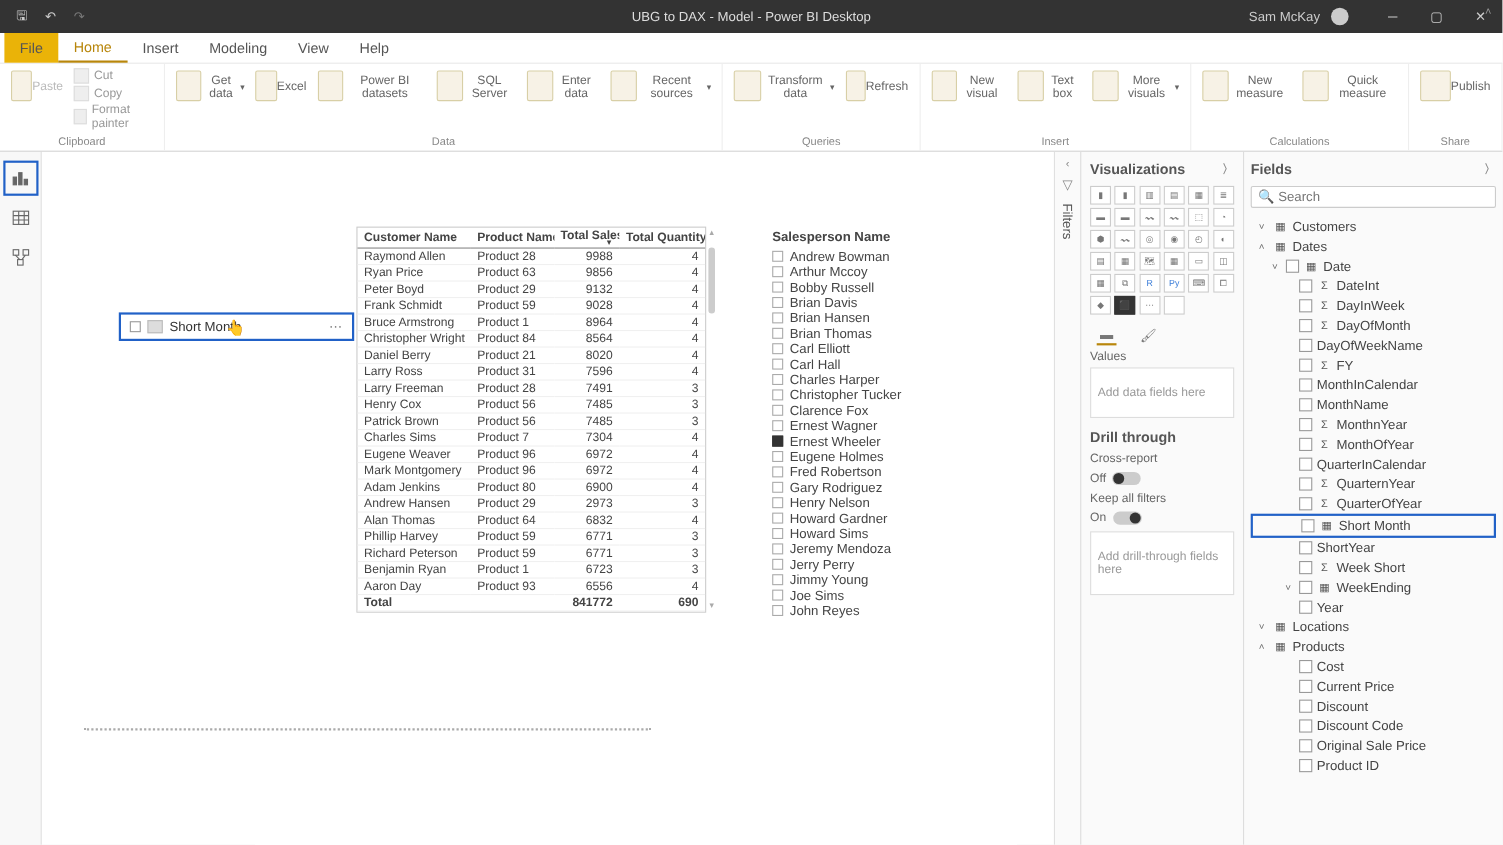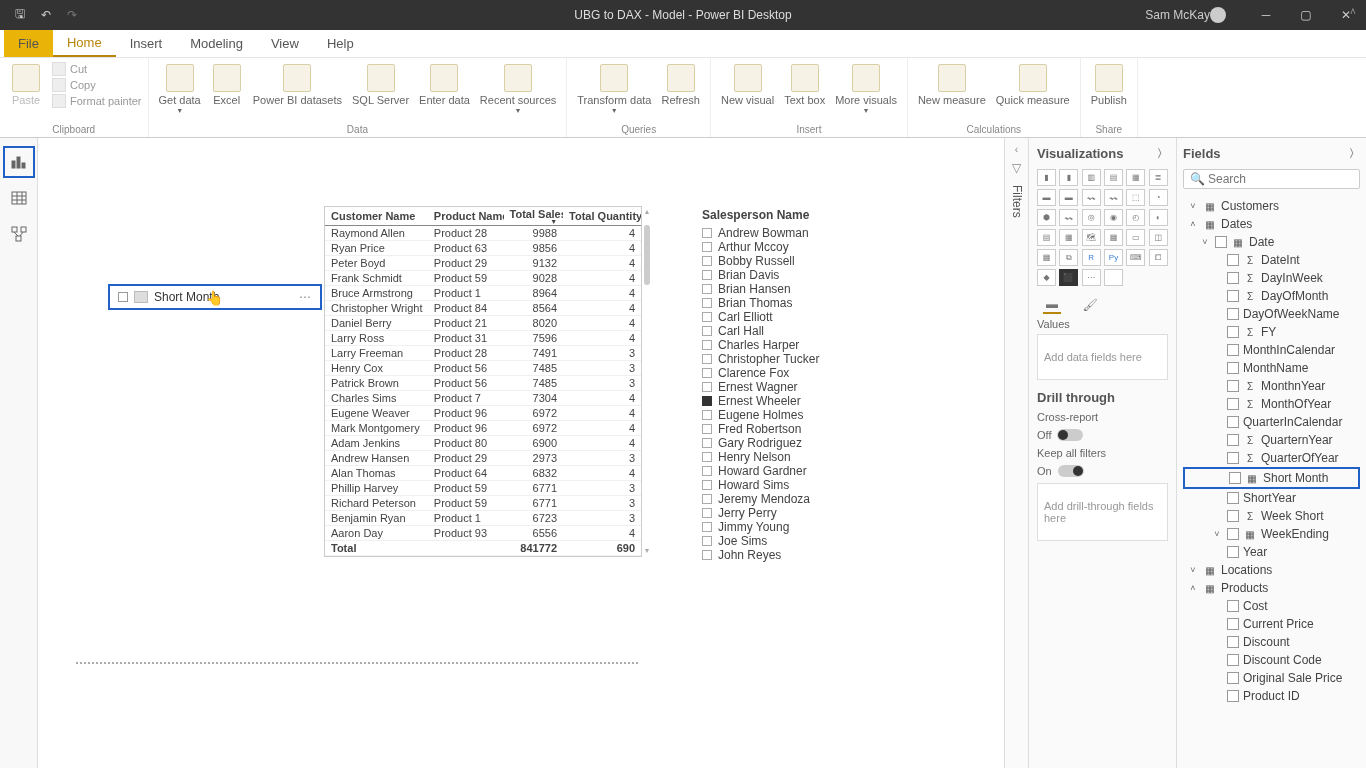--- a/index.html
+++ b/index.html
@@ -4,36 +4,36 @@
 <style>
 * { margin: 0; padding: 0; box-sizing: border-box; font-family: "Segoe UI", Tahoma, sans-serif; }
 body { background: #f3f3f3; width: 1366px; height: 768px; overflow: hidden; position: relative; font-size: 12px; color: #333; }
 
 
 .title-bar { height: 30px; background: #333333; display: flex; align-items: center; color: #ccc; position: relative; }
 .title-bar .quick-access { display: flex; gap: 10px; padding-left: 12px; align-items:center; }
 .title-bar .qat-btn { width:16px; height:16px; color:#ccc; display:flex; align-items:center; justify-content:center; }
 .title-bar .doc-title { position: absolute; left: 50%; transform: translateX(-50%); font-size: 12px; color: #ddd; }
 .title-bar .win-controls { position: absolute; right: 0; display: flex; height: 100%; align-items:center; }
-.title-bar .user-label { font-size:12px; }
+.title-bar .user-label { margin-right: 10px; font-size:12px; }
 .title-bar .user-avatar { width:16px; height:16px; border-radius:50%; background:#ccc; margin-right:20px; }
 .title-bar .win-btn { width:40px; height:100%; display:flex; align-items:center; justify-content:center; color:#ccc; }
 
 
 .ribbon-tabs { height: 28px; background: #fff; border-bottom: 1px solid #e5e5e5; display: flex; align-items: stretch; padding-left: 4px; }
 .ribbon-tab { padding: 0 14px; display:flex; align-items:center; font-size:13px; color:#555; cursor:pointer; }
 .ribbon-tab.file { background:#eab308; }
 .ribbon-tab.active { color:#b8860b; border-bottom:2px solid #b8860b; }
 
 
 .ribbon { height: 80px; background:#fff; border-bottom: 1px solid #ccc; display:flex; }
 .ribbon-group { border-right:1px solid #eee; padding: 4px 6px 2px 6px; display:flex; flex-direction:column; justify-content:space-between; }
 .ribbon-group-items { display:flex; align-items:flex-start; gap:2px; }
 .ribbon-group-label { text-align:center; font-size:10px; color:#888; margin-top:2px; }
-.rbtn { display:flex; flex-direction:column; align-items:center; justify-content:flex-start; padding:2px 4px; min-width:40px; text-align:center; font-size:11px; color:#666; }
+.rbtn { display:flex; flex-direction:row; align-items:center; justify-content:flex-start; padding:2px 4px; min-width:40px; text-align:center; font-size:11px; color:#666; }
 .rbtn .ricon { width:28px; height:28px; background:#f7f2e6; border:1px solid #d8cfa6; border-radius:2px; margin-bottom:2px; position:relative; }
 .clip-side { display:flex; flex-direction:column; gap:2px; padding-left:4px; font-size:11px; color:#999; }
 .clip-side .row { display:flex; align-items:center; gap:4px; }
 .clip-side .cicon { width:14px; height:14px; background:#eee; border:1px solid #ddd; }
 .rbtn.dim { color:#bbb; }
 
 
 .workspace { position:absolute; top:138px; bottom:0; left:0; right:0; display:flex; }
 .left-rail { width:38px; background:#f8f8f8; border-right:1px solid #ddd; display:flex; flex-direction:column; padding-top:6px; }
 .left-rail .rail-btn { width:32px; height:32px; margin:2px auto; display:flex; align-items:center; justify-content:center; color:#666; }
@@ -56,21 +56,21 @@
 .format-row { display:flex; gap:20px; margin:6px 0 4px 0; padding-left:6px; }
 .format-icon { width:18px; height:18px; display:flex; align-items:center; justify-content:center; color:#777; }
 .well-label { font-size:11px; color:#666; margin:4px 0; }
 .well { border:1px solid #ddd; background:#fff; padding:16px 6px; font-size:11px; color:#999; margin-bottom:10px; }
 .sub-h { font-size:13px; font-weight:600; color:#555; margin:6px 0; }
 .toggle-row { display:flex; align-items:center; gap:6px; font-size:11px; color:#666; margin:6px 0; }
 .toggle { width:26px; height:12px; border-radius:6px; background:#ccc; position:relative; }
 .toggle .knob { width:10px; height:10px; border-radius:50%; background:#333; position:absolute; top:1px; left:1px; }
 .toggle.on .knob { left:15px; }
 
-.fields-panel { width:190px; border-left:1px solid #ddd; background:#fafafa; padding:8px 6px; overflow:auto; }
+.fields-panel { width:236px; border-left:1px solid #ddd; background:#fafafa; padding:8px 6px; overflow:auto; }
 .search-box { display:flex; align-items:center; border:1px solid #ccc; background:#fff; padding:2px 6px; border-radius:2px; margin-bottom:8px; }
 .search-box input { border:none; outline:none; font-size:12px; flex:1; background:transparent; }
 .search-box .sicon { width:14px; height:14px; margin-right:4px; color:#888; }
 .tree { font-size:12px; color:#444; }
 .tree-row { display:flex; align-items:center; padding:2px 0; gap:4px; white-space:nowrap; }
 .tree-row .exp { width:12px; font-size:9px; color:#666; cursor:pointer; text-align:center; }
 .tree-row .check { width:12px; height:12px; border:1px solid #999; background:#fff; flex-shrink:0; }
 .tree-row .ticon { width:14px; height:12px; display:flex; align-items:center; justify-content:center; color:#555; font-size:10px; flex-shrink:0; }
 .tree-row.level1 { padding-left:4px; font-weight:400; }
 .tree-row.level2 { padding-left:16px; }

